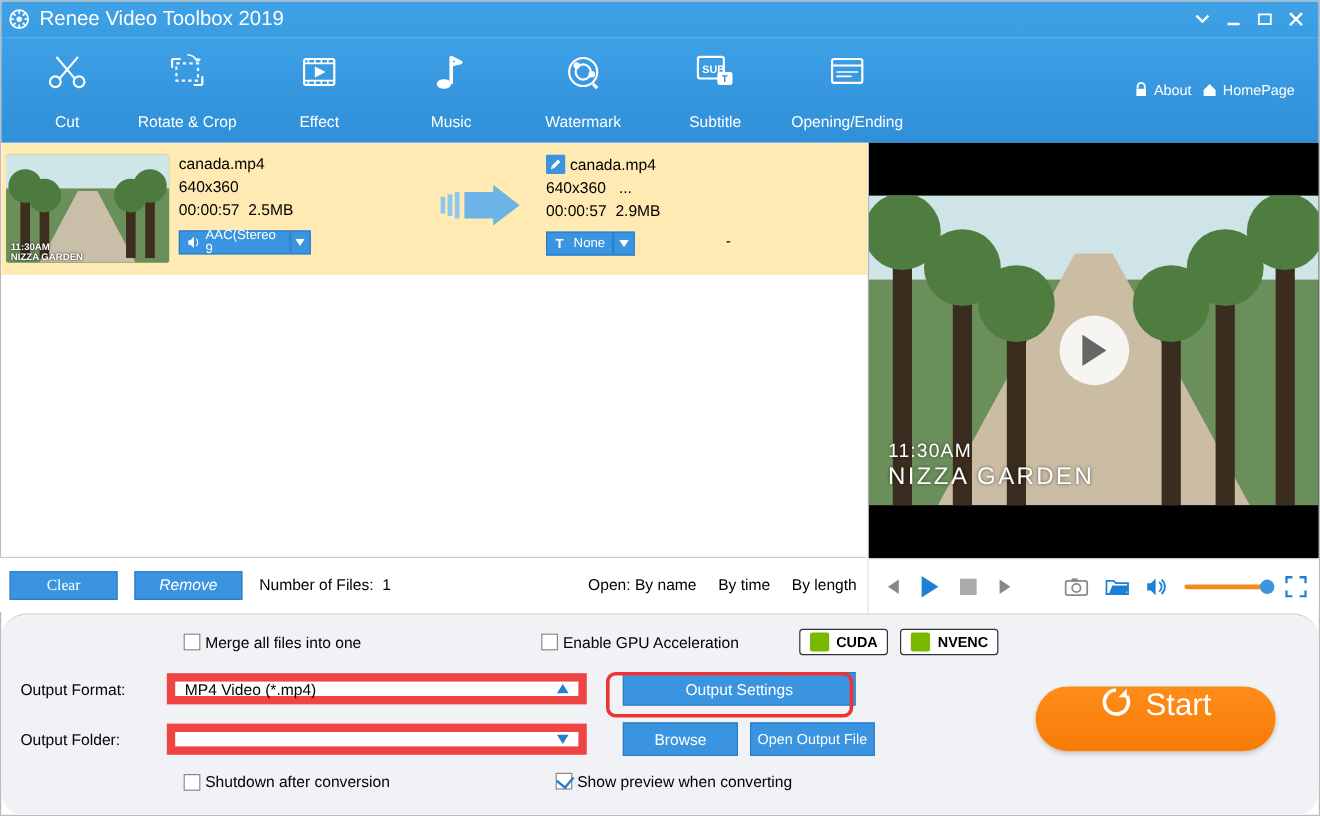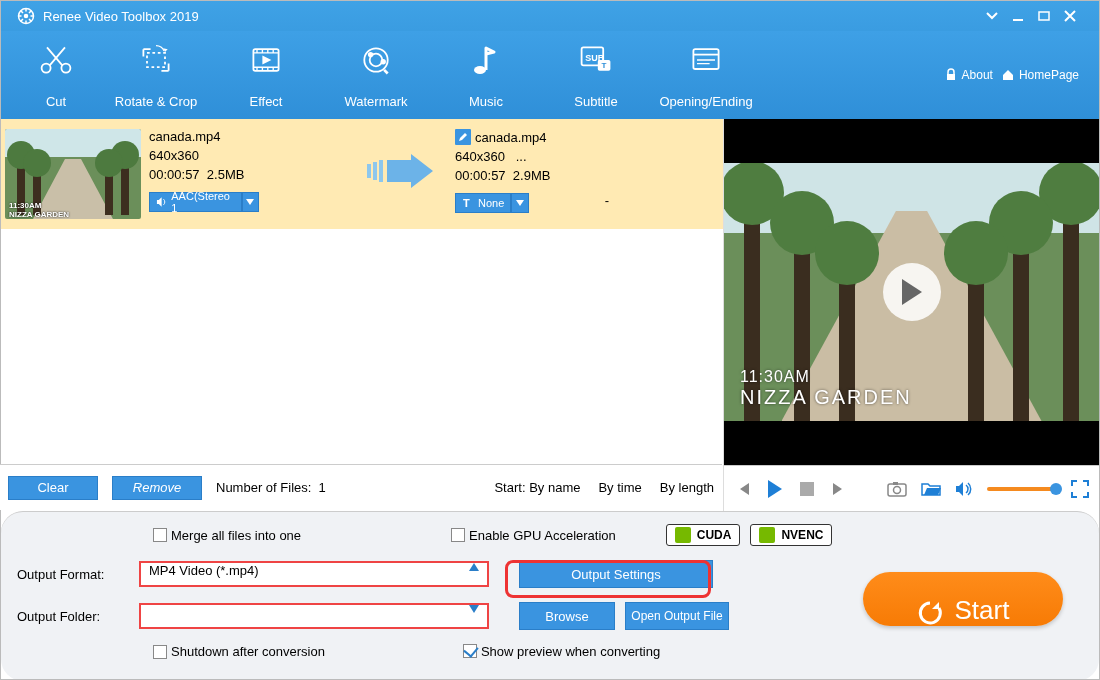--- a/index.html
+++ b/index.html
@@ -1,19 +1,19 @@
 <!DOCTYPE html>
 <html><head>
 <meta charset="utf-8">
 <style>
 * { margin: 0; padding: 0; box-sizing: border-box; font-family: "Segoe UI", Tahoma, sans-serif; }
 body { width: 1100px; height: 680px; background: #fff; overflow: hidden; border: 1px solid #bbb; }
 
 
-.titlebar { height: 30px; background: linear-gradient(#3fa2e6, #3a9ce1); display: flex; align-items: center; color: #fff; font-size: 13px; padding: 0 16px; }
+.titlebar { height: 30px; background: linear-gradient(#3fa2e6, #3a9ce1); display: flex; align-items: center; color: #fff; font-size: 17px; padding: 0 6px; }
 .titlebar .logo { width: 18px; height: 18px; margin-right: 8px; }
 .titlebar .spacer { flex: 1; }
 .win-btn { width: 26px; height: 20px; display: flex; align-items: center; justify-content: center; cursor: pointer; }
 .win-btn svg { stroke: #fff; }
 
 
 .toolbar { height: 88px; background: linear-gradient(#3ea0e6, #2f8fd8); display: flex; align-items: center; padding: 0 10px; }
 .tool { width: 110px; height: 80px; display: flex; flex-direction: column; align-items: center; justify-content: center; color: #fff; cursor: pointer; gap: 16px; }
 .tool span { font-size: 13px; }
 .tool .ticon { width: 36px; height: 36px; display: flex; align-items: center; justify-content: center; }
@@ -45,21 +45,21 @@
 .dd { display: flex; margin-top: 6px; height: 20px; }
 .dd-main { background: #3a94e0; color: #fff; font-size: 11px; display: flex; align-items: center; padding: 0 6px; gap: 4px; border: 1px solid #2a7ec8; }
 .dd-arrow { width: 18px; background: #3a94e0; border: 1px solid #2a7ec8; border-left: 1px solid #2a7ec8; display: flex; align-items: center; justify-content: center; }
 .dd-wrap1 { width: 110px; }
 .dd-wrap2 { width: 110px; margin-left: 0; }
 .dd-row { display:flex; gap:12px; }
 
 
 .list-actions { height: 46px; border-top: 1px solid #ccc; display: flex; align-items: center; padding: 0 8px 0 8px; font-size: 13px; gap: 14px; }
 .btn-blue { background: #3a94e0; color: #fff; border: 1px solid #2a7ec8; height: 24px; display: flex; align-items: center; justify-content: center; cursor: pointer; font-size: 13px; }
-.btn-clear { width: 90px; }
+.btn-clear { width: 90px; font-family: Liberation Serif, serif; }
 .btn-remove { width: 90px; font-style: italic; }
 .sort-group { margin-left: auto; display:flex; gap: 18px; align-items:center; }
 .sort-lbl { cursor:pointer; }
 
 
 .preview-video { flex: 1; background: #000; position: relative; overflow:hidden; }
 .pv-img { position:absolute; left:0; right:0; top:44px; bottom:44px; background:#6b8f5a; overflow:hidden; }
 .pv-sky { position:absolute; left:0; right:0; top:0; height:70px; background:#cfe4e6; }
 .pv-road { position:absolute; left:50%; bottom:0; width:260px; height:210px; transform:translateX(-50%); background:#cabda4; clip-path: polygon(44% 0, 56% 0, 100% 100%, 0 100%); }
 .pv-tree { position:absolute; bottom:0; width:16px; background:#3a2d1f; }
@@ -71,29 +71,29 @@
 .pc-btn { width: 20px; height: 20px; display:flex; align-items:center; justify-content:center; cursor:pointer; }
 .vol-slider { width: 78px; height: 4px; background: #f58a1f; position: relative; border-radius:2px; }
 .vol-slider::after { content:""; position:absolute; right:-5px; top:-4px; width:12px; height:12px; border-radius:50%; background:#3a94e0; }
 
 
 .bottom { height: 170px; background: #f0f2f5; border-top: 1px solid #ccc; padding: 12px 16px; font-size: 13px; position: relative; border-radius: 22px; }
 .row { display: flex; align-items: center; margin-bottom: 14px; gap: 10px; }
 .chk { width: 14px; height: 14px; border: 1px solid #888; background: #fff; display:inline-block; margin-right: 4px; position:relative; }
 .chk.checked::after { content:""; position:absolute; left:2px; top:-1px; width:8px; height:10px; border-right:2px solid #2a7ec8; border-bottom:2px solid #2a7ec8; transform:rotate(40deg); }
 .field-lbl { width: 112px; }
-.combo { height: 26px; border: 2px solid #ef4444; background: #fff; display: flex; padding: 0 8px; width: 350px; position: relative; cursor:pointer; }
+.combo { height: 26px; border: 7px solid #ef4444; background: #fff; display: flex; align-items: center; padding: 0 8px; width: 350px; position: relative; cursor:pointer; }
 .combo .tri { position:absolute; right:8px; }
 .btn-md { height: 28px; background: #3a94e0; color:#fff; border:1px solid #2a7ec8; display:flex; align-items:center; justify-content:center; cursor:pointer; font-size:13px; }
 .btn-output { width: 194px; }
 .btn-browse { width: 96px; }
 .btn-openf { width: 104px; font-size:12px; }
 .outline-red { position: absolute; border: 3px solid #e33; border-radius: 8px; pointer-events:none; }
 
-.start-btn { position:absolute; right: 36px; top: 60px; width: 200px; height: 54px; background: linear-gradient(#ff8c1a, #f77b05); border-radius: 27px; display:flex; align-items:flex-end; justify-content:center; color:#fff; font-size: 26px; gap: 12px; cursor:pointer; box-shadow: 0 2px 4px rgba(0,0,0,.2); }
+.start-btn { position:absolute; right: 36px; top: 60px; width: 200px; height: 54px; background: linear-gradient(#ff8c1a, #f77b05); border-radius: 27px; display:flex; align-items:flex-start; justify-content:center; color:#fff; font-size: 26px; gap: 12px; cursor:pointer; box-shadow: 0 2px 4px rgba(0,0,0,.2); }
 
 .badge { height:22px; border:1px solid #333; border-radius:3px; display:inline-flex; align-items:center; gap:6px; padding:0 8px; font-weight:bold; font-size:12px; background:#fff; cursor:default; }
 .badge .dot-nv { width:16px; height:16px; background:#76b900; border-radius:2px; }
 
 svg { display:block; }
 </style>
 </head>
 <body>
 
 <div class="titlebar">
@@ -153,38 +153,38 @@
       <svg width="40" height="36" viewBox="0 0 40 36">
           <rect x="6" y="6" width="28" height="24" rx="2" fill="none" stroke="#fff" stroke-width="2"></rect>
           <path d="M6 10h28M6 26h28M10 6v4M10 26v4M16 6v4M16 26v4M22 6v4M22 26v4M28 6v4M28 26v4" stroke="#fff" stroke-width="1.5"></path>
           <path d="M16 13l10 5-10 5z" fill="#fff"></path>
         </svg>
     </div>
     <span>Effect</span>
   </div>
   <div class="tool">
     <div class="ticon">
+      <svg width="36" height="36" viewBox="0 0 36 36">
+          <ellipse cx="12" cy="28" rx="6" ry="4" fill="#fff"></ellipse>
+          <path d="M18 28V6l8 4-8 2" fill="none" stroke="#fff" stroke-width="3" stroke-linejoin="round"></path>
+        </svg>
+    </div>
+    <span>Music</span>
+  </div>
+  <div class="tool">
+    <div class="ticon">
       <svg width="40" height="36" viewBox="0 0 40 36">
           <circle cx="20" cy="18" r="13" fill="none" stroke="#fff" stroke-width="2"></circle>
           <circle cx="20" cy="18" r="7" fill="none" stroke="#fff" stroke-width="2"></circle>
           <circle cx="14" cy="12" r="3" fill="#fff"></circle>
           <circle cx="28" cy="20" r="3" fill="#fff"></circle>
           <path d="M29 29l4 4" stroke="#fff" stroke-width="3"></path>
         </svg>
     </div>
     <span>Watermark</span>
-  </div>
-  <div class="tool">
-    <div class="ticon">
-      <svg width="36" height="36" viewBox="0 0 36 36">
-          <ellipse cx="12" cy="28" rx="6" ry="4" fill="#fff"></ellipse>
-          <path d="M18 28V6l8 4-8 2" fill="none" stroke="#fff" stroke-width="3" stroke-linejoin="round"></path>
-        </svg>
-    </div>
-    <span>Music</span>
   </div>
   <div class="tool">
     <div class="ticon">
       <svg width="40" height="36" viewBox="0 0 40 36">
           <rect x="4" y="4" width="24" height="20" rx="2" fill="none" stroke="#fff" stroke-width="2"></rect>
           <text x="8" y="19" font-size="10" fill="#fff" font-weight="bold">SUB</text>
           <rect x="22" y="18" width="14" height="12" rx="2" fill="#fff"></rect>
           <text x="26" y="27" font-size="9" fill="#2f8fd8" font-weight="bold">T</text>
         </svg>
     </div>
@@ -234,21 +234,21 @@
         <div>canada.mp4</div>
         <div>640x360</div>
         <div><span>00:00:57</span>&nbsp;&nbsp;<span>2.5MB</span></div>
         <div class="dd-row">
           <div class="dd dd-wrap1">
             <div class="dd-main">
                 <svg width="12" height="12" viewBox="0 0 12 12">
                   <path d="M1 4h2l3-3v10l-3-3H1z" fill="#fff"></path>
                   <path d="M8 3a4 4 0 0 1 0 6" stroke="#fff" fill="none"></path>
                 </svg>
-                <span>AAC(Stereo 1</span>
+                <span>AAC(Stereo 9</span>
               </div>
             <div class="dd-arrow">
                 <svg width="8" height="6" viewBox="0 0 8 6">
                   <path d="M0 0h8L4 6z" fill="#fff"></path>
                 </svg>
               </div>
           </div>
         </div>
       </div>
       <div class="arrow-col">
@@ -364,21 +364,21 @@
         </div>
     </div>
   </div>
 </div>
 
 <div class="list-actions" style="position:absolute; top:464px; left:0; width:722px; background:#fff;">
   <div class="btn-blue btn-clear">Clear</div>
   <div class="btn-blue btn-remove">Remove</div>
   <span><span>Number of Files:</span>&nbsp;&nbsp;<span>1</span></span>
   <div class="sort-group">
-    <span><span>Start:</span>&nbsp;<span class="sort-lbl">By name</span></span>
+    <span><span>Open:</span>&nbsp;<span class="sort-lbl">By name</span></span>
     <span class="sort-lbl">By time</span>
     <span class="sort-lbl">By length</span>
   </div>
 </div>
 
 <div class="bottom">
   <div class="row">
     <div style="width:126px"></div>
     <label style="display:flex;align-items:center;cursor:pointer">
         <span class="chk"></span>

